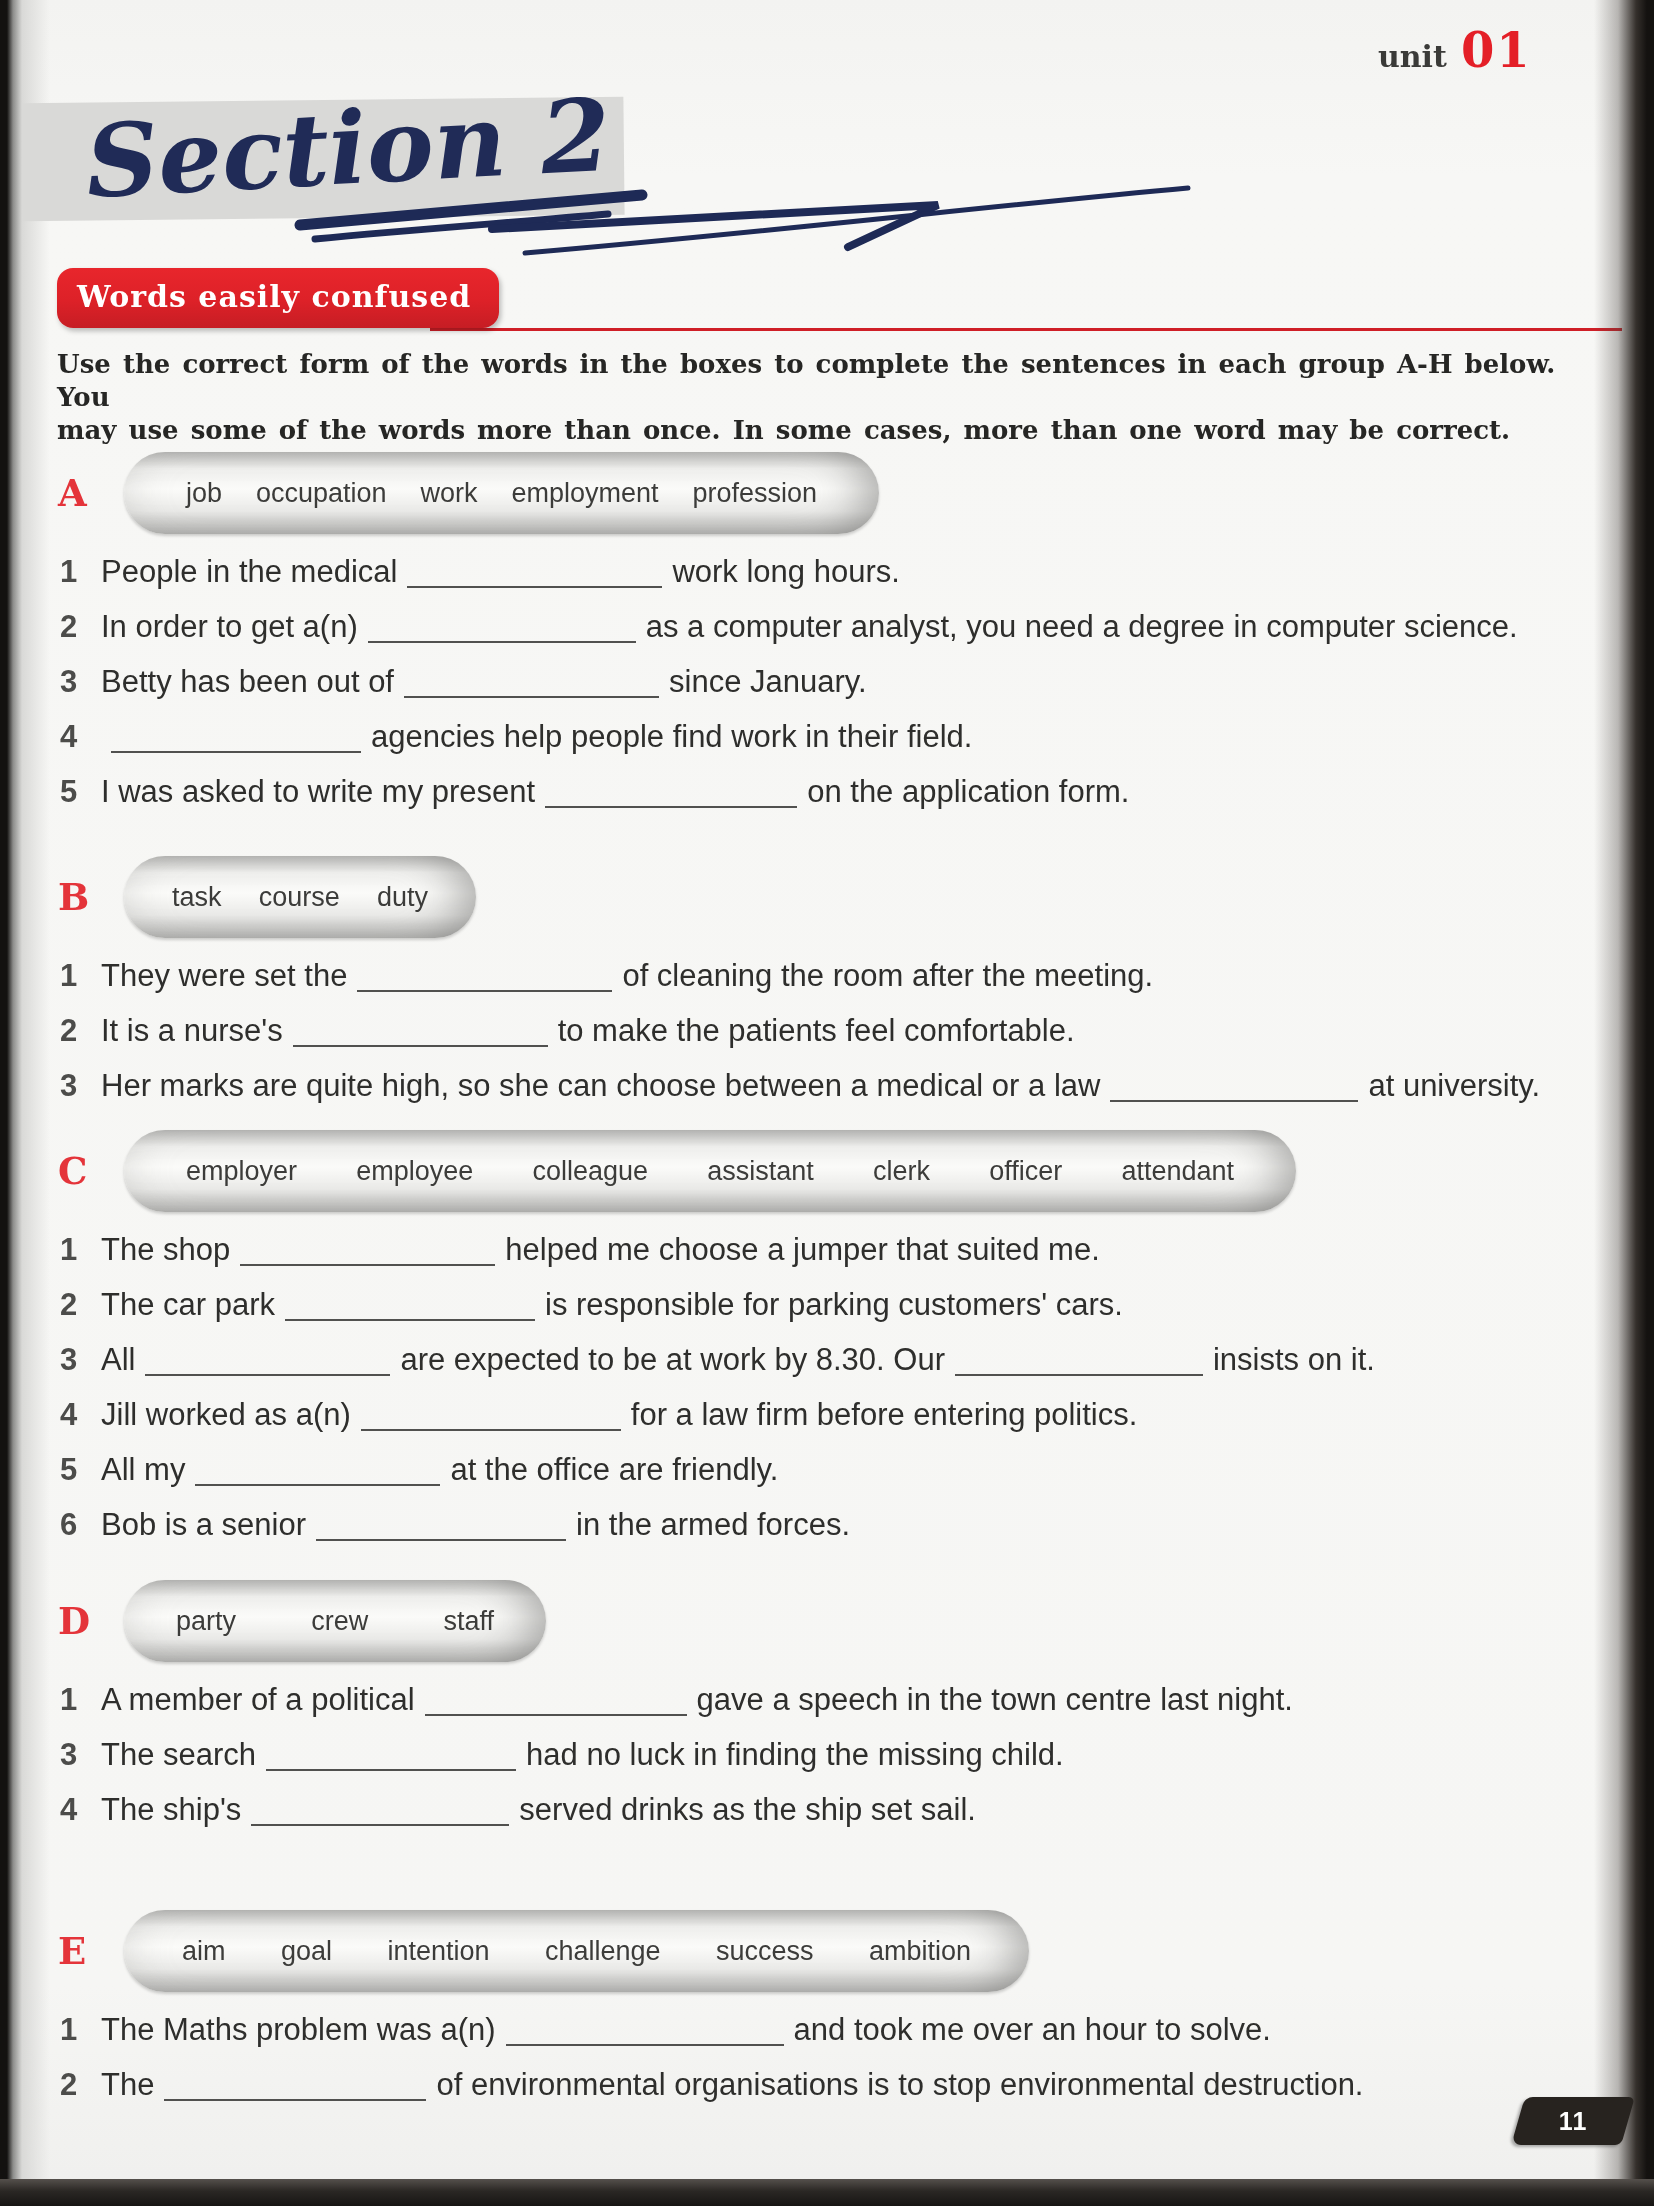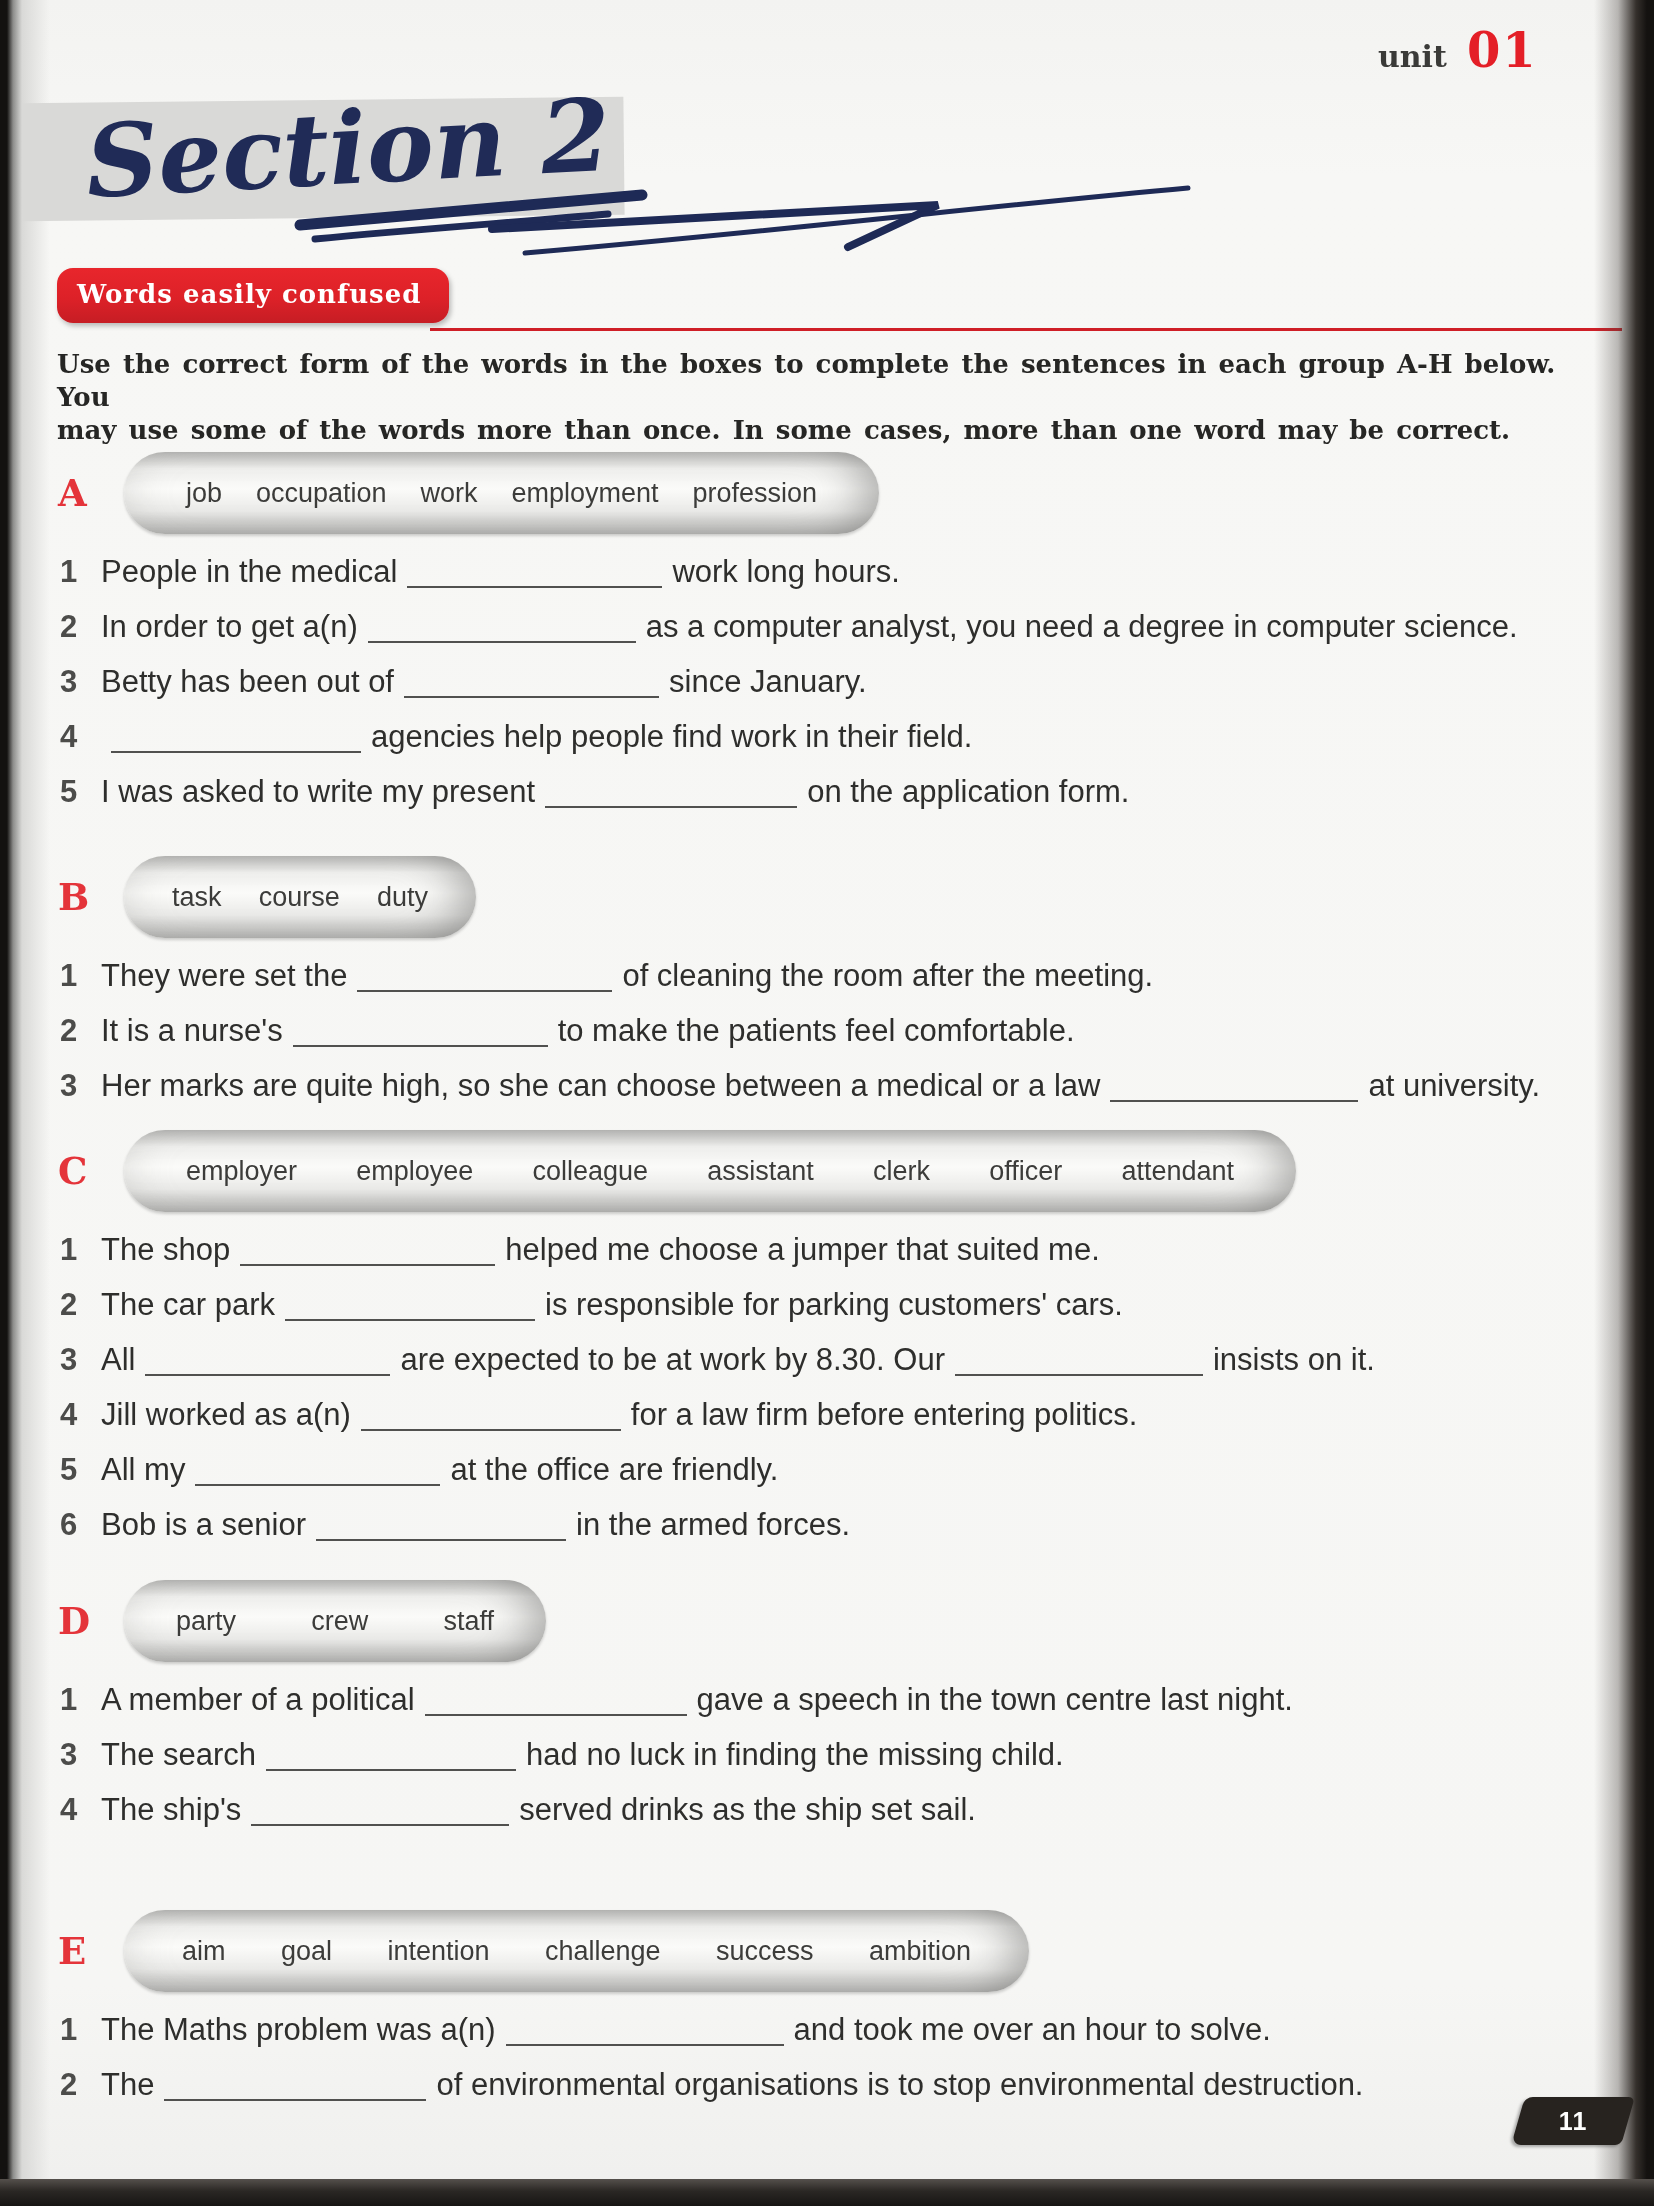--- a/index.html
+++ b/index.html
@@ -12,30 +12,30 @@
   .edge-left{position:absolute;left:0;top:0;bottom:0;width:50px;z-index:40;pointer-events:none;
     background:linear-gradient(to right,#131110 0px,#131110 7px,#8c8c8a 13px,#d9d9d7 22px,rgba(246,246,244,0) 50px);}
   .edge-right{position:absolute;right:0;top:0;bottom:0;width:60px;z-index:40;pointer-events:none;
     background:linear-gradient(to right,rgba(0,0,0,0) 0%,rgba(70,64,60,0.35) 40%,#35302c 70%,#141210 88%);}
   .edge-bottom{position:absolute;left:0;right:0;bottom:0;height:27px;z-index:41;
     background:linear-gradient(180deg,#55504c 0%,#2a2724 45%,#171513 100%);}
 
   
   .unit-tag{position:absolute;top:22px;left:1378px;display:flex;align-items:baseline;z-index:5;}
   .unit-word{font-family:"DejaVu Serif",serif;font-weight:bold;font-size:30px;color:#3a3a38;}
-  .unit-num{font-family:"DejaVu Serif",serif;font-weight:bold;font-size:48px;color:#e41f27;margin-left:20px;letter-spacing:2px;}
+  .unit-num{font-family:"DejaVu Serif",serif;font-weight:bold;font-size:48px;color:#e41f27;margin-left:14px;letter-spacing:2px;}
 
   
   .section-art{position:absolute;top:55px;left:0;width:1260px;height:235px;z-index:3;}
 
   
   .badge{position:absolute;top:268px;left:57px;z-index:6;
     background:linear-gradient(180deg,#e8262c 0%,#dd2128 55%,#c61d24 100%);
     border-radius:16px;padding:11px 28px 14px 20px;box-shadow:2px 3px 5px rgba(0,0,0,.25);}
-  .badge span{font-family:"DejaVu Serif",serif;font-weight:bold;font-size:26px;color:#ffffff;letter-spacing:1px;text-align:right;}
+  .badge span{font-family:"DejaVu Serif",serif;font-weight:bold;font-size:30px;color:#ffffff;letter-spacing:1px;text-align:right;}
   .red-rule{position:absolute;top:328px;left:430px;width:1192px;height:3px;background:#cf1f27;z-index:5;}
 
   
   .instructions{position:absolute;top:348px;left:57px;width:1555px;z-index:5;
     font-family:"DejaVu Serif",serif;font-weight:bold;font-size:26px;line-height:33px;color:#262624;word-spacing:3px;}
 
   
   #groups{position:absolute;left:58px;top:0;right:30px;z-index:5;}
   .group{position:absolute;left:0;right:0;}
   .group-a{top:452px;} .group-b{top:856px;} .group-c{top:1130px;} .group-d{top:1580px;} .group-e{top:1910px;}

